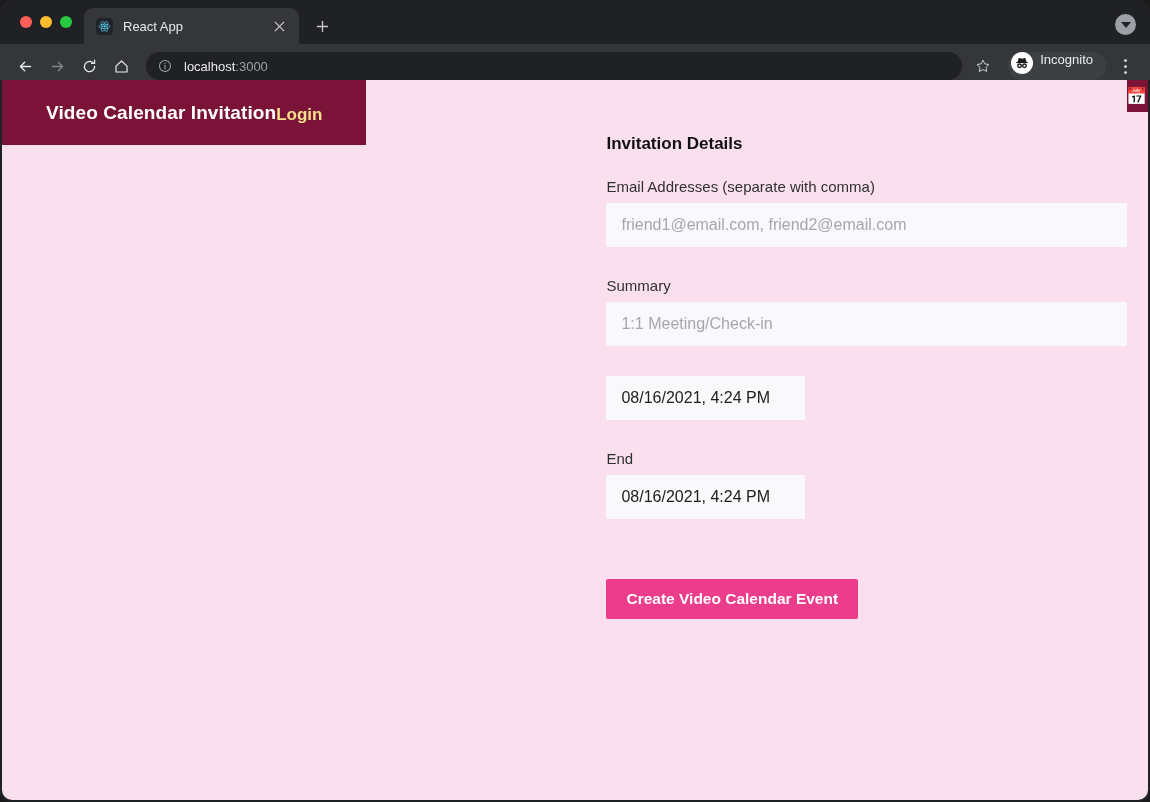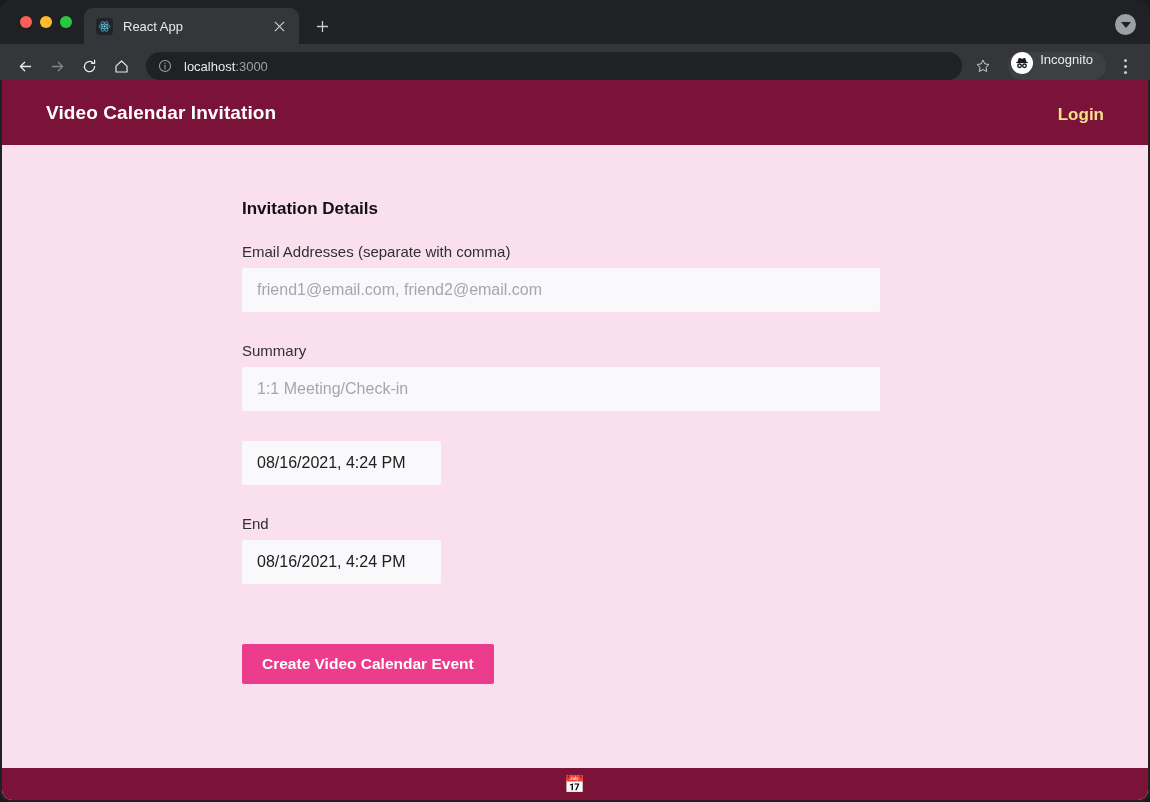--- a/index.html
+++ b/index.html
@@ -185,21 +185,21 @@
 
   
   .viewport {
     position: absolute;
     left: 2px; top: 80px;
     width: 1146px; height: 720px;
     background: #fae0ee;
     border-radius: 0 0 10px 10px;
     overflow: hidden;
     display: flex;
-    flex-direction: column;
+    flex-direction: row;
   }
 
   .app-header {
     flex: 0 0 auto;
     height: 65px;
     background: #7b1338;
     display: flex;
     align-items: center;
     justify-content: space-between;
     padding: 0 44px 0 44px;

